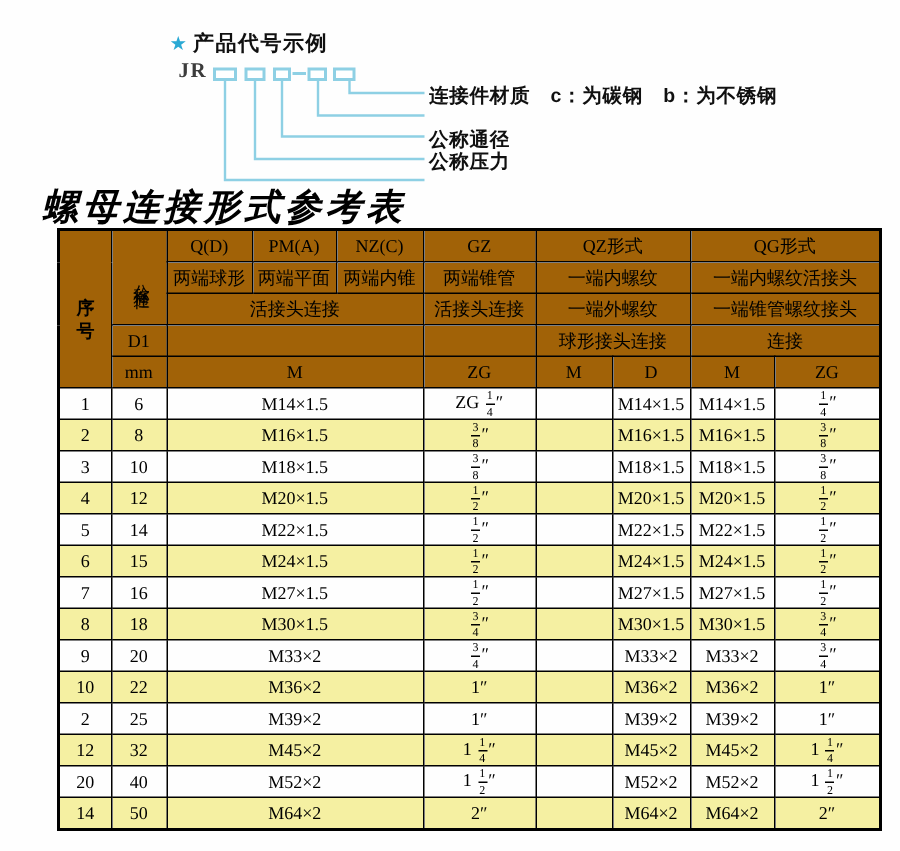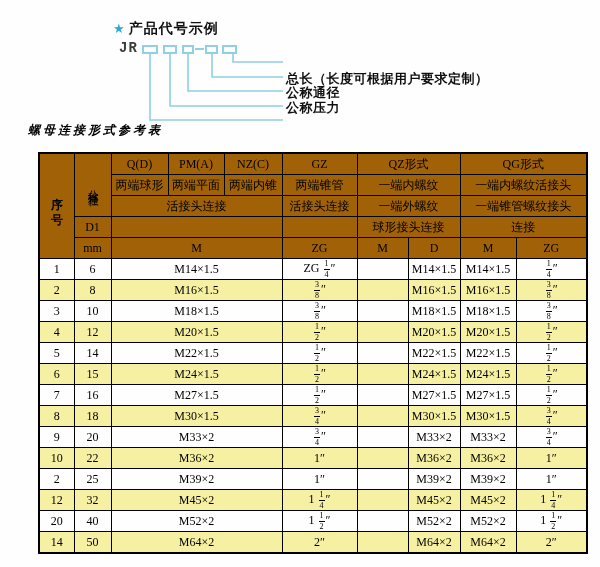--- a/index.html
+++ b/index.html
@@ -12,21 +12,21 @@
   .page{position:absolute;inset:0;}
 
   
   .diag-heading{
     position:absolute;left:113px;top:20px;font-size:14px;font-weight:bold;color:#101010;
     letter-spacing:1px;white-space:nowrap;
   }
   .star{color:#2aa9d4;font-size:13px;margin-right:3px;font-weight:normal;}
   .code-prefix{
     position:absolute;left:119px;top:40px;font-size:14px;font-weight:bold;color:#3c3c3c;
-    font-family:Liberation Mono, monospace;letter-spacing:1px;
+    font-family:Liberation Serif, serif;letter-spacing:1px;
   }
   .code-box{
     position:absolute;top:45px;height:9px;box-sizing:border-box;
     border:2px solid #8ed0e4;background:#fff;
   }
   .b1{left:142px;width:16px;}
   .b2{left:163px;width:14px;}
   .b3{left:182px;width:12px;}
   .b4{left:205px;width:13px;}
   .b5{left:222px;width:15px;}
@@ -35,21 +35,21 @@
   .diag-label{
     position:absolute;left:286px;font-size:13px;font-weight:bold;color:#101010;
     white-space:nowrap;letter-spacing:0.5px;
   }
   .l0{top:55px;} .l1{top:70px;} .l2{top:84px;} .l3{top:99px;text-align:right;} .l4{top:113px;}
 
   
   .table-title{
     position:absolute;left:28px;top:122px;margin:0;
     font-family:"Liberation Serif",serif;font-style:italic;font-weight:bold;
-    font-size:12px;letter-spacing:3px;color:#000;text-align:right;
+    font-size:24px;letter-spacing:3px;color:#000;text-align:right;
   }
 
   
   table.ref{
     position:absolute;left:38px;top:152px;width:548px;
     border-collapse:collapse;table-layout:fixed;
     border:2px solid #000;
   }
   .ref th,.ref td{
     border:1px solid #000;padding:0;text-align:center;vertical-align:middle;
@@ -92,21 +92,21 @@
   <span class="code-box b5"></span>
 
   <svg class="lines" viewBox="0 0 600 567">
     <polyline points="233,54 233,62 283,62" fill="none" stroke="#8ed0e4" stroke-width="1.6"></polyline>
     <polyline points="212,54 212,77 283,77" fill="none" stroke="#8ed0e4" stroke-width="1.6"></polyline>
     <polyline points="188,54 188,91 283,91" fill="none" stroke="#8ed0e4" stroke-width="1.6"></polyline>
     <polyline points="170,54 170,106 283,106" fill="none" stroke="#8ed0e4" stroke-width="1.6"></polyline>
     <polyline points="150,54 150,120 283,120" fill="none" stroke="#8ed0e4" stroke-width="1.6"></polyline>
   </svg>
 
-  <div class="diag-label l1">总长（长度可根据用户要求定制）</div>
+  <div class="diag-label l0">连接件材质　c：为碳钢　b：为不锈钢</div>
   <div class="diag-label l2">公称通径</div>
   <div class="diag-label l3">公称压力</div>
 
   <h1 class="table-title">螺母连接形式参考表</h1>
 
   <table class="ref">
     <colgroup>
       <col style="width:35px">
         <col style="width:37px">
       <col style="width:57px">

